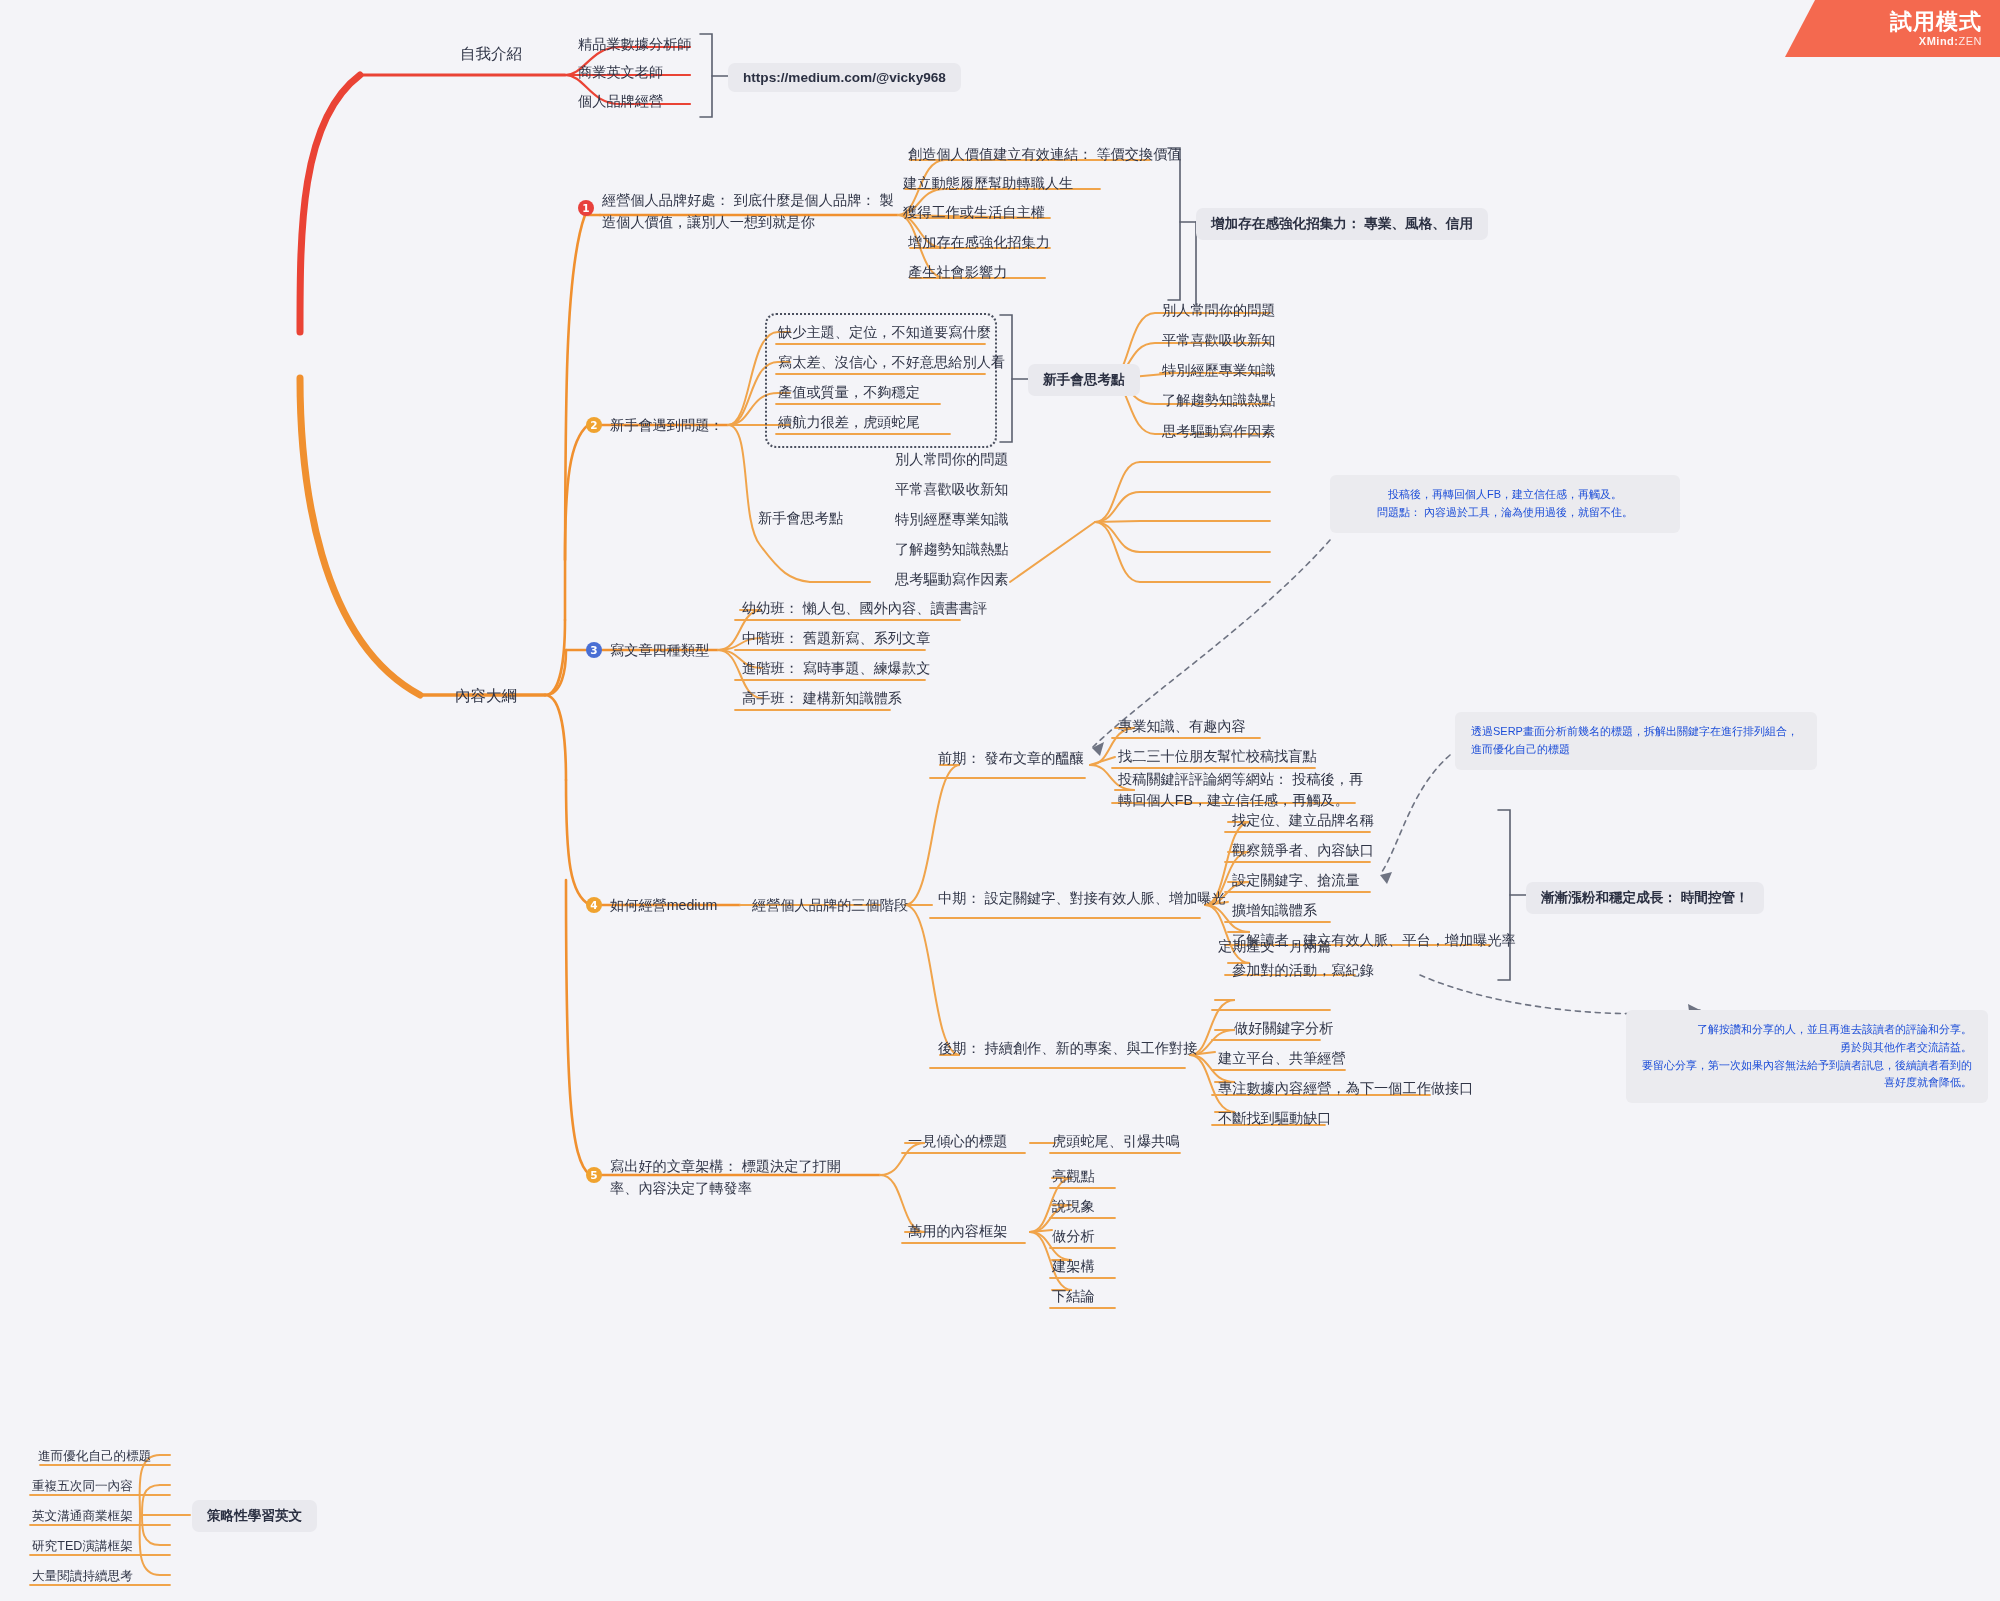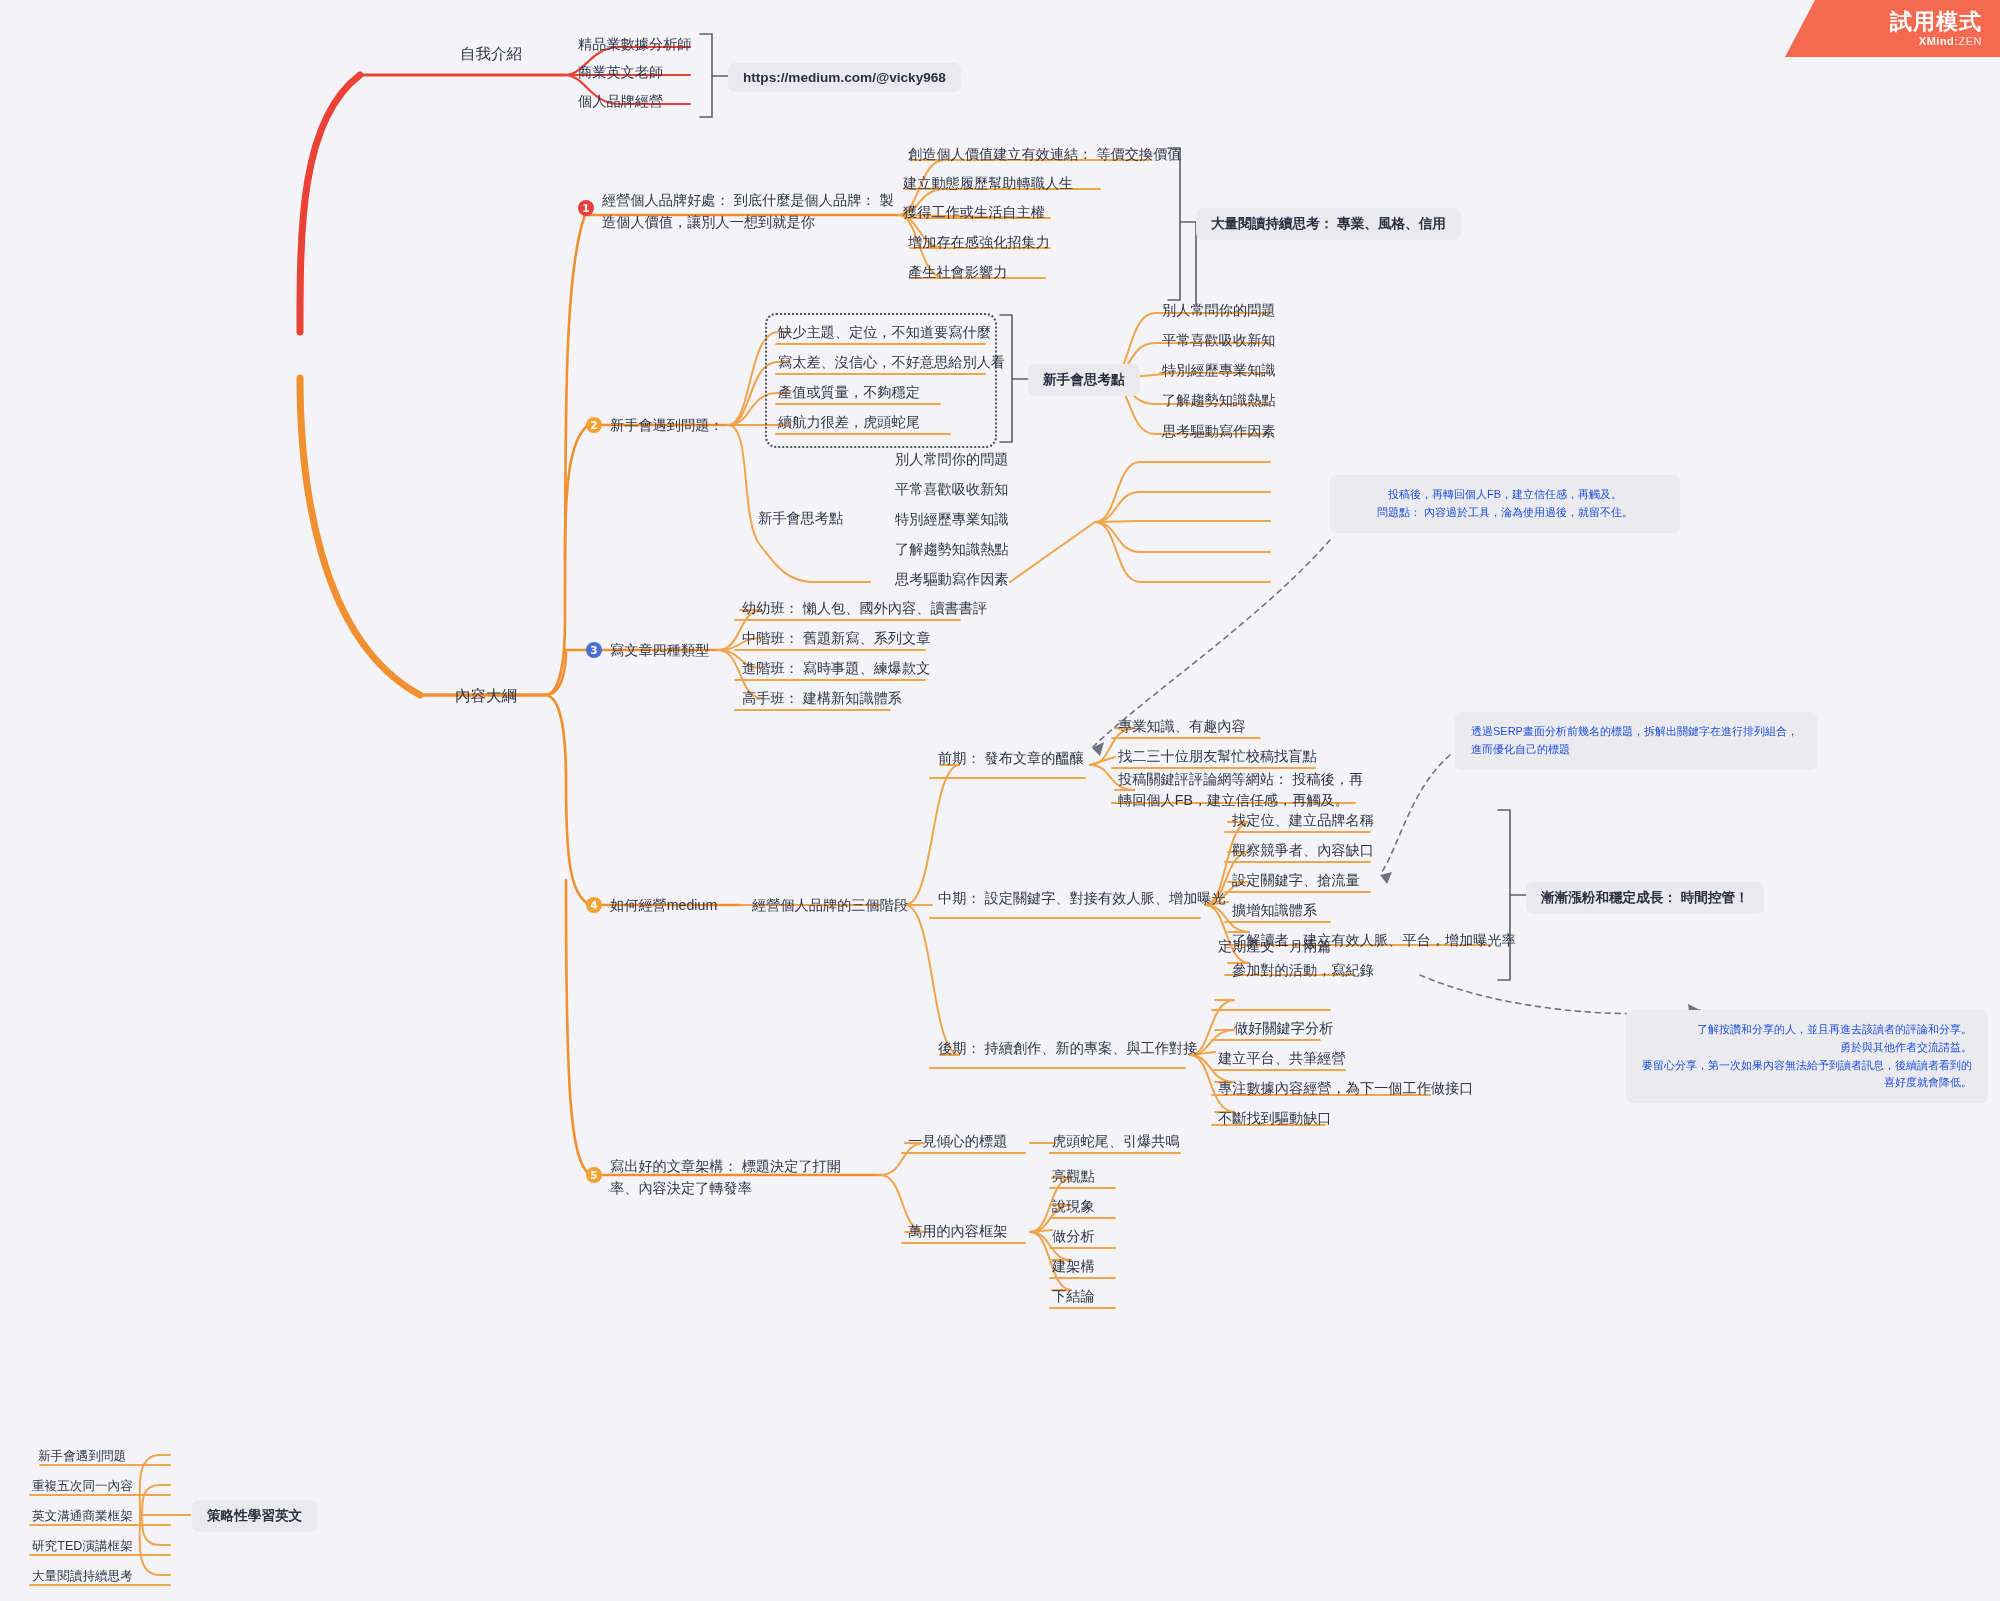--- a/index.html
+++ b/index.html
@@ -279,21 +279,21 @@
 
   <div class="node lvl1" style="left:455px;top:684px;font-weight:400;">內容大綱</div>
 
   <div class="marker m-red" style="left:578px;top:200px;">1</div>
   <div class="node wrap" style="left:602px;top:189px;width:300px;line-height:1.55;">經營個人品牌好處： 到底什麼是個人品牌： 製造個人價值，讓別人一想到就是你</div>
   <div class="node" style="left:908px;top:144px;">創造個人價值建立有效連結： 等價交換價值</div>
   <div class="node" style="left:903px;top:173px;">建立動態履歷幫助轉職人生</div>
   <div class="node" style="left:903px;top:202px;">獲得工作或生活自主權</div>
   <div class="node" style="left:908px;top:232px;">增加存在感強化招集力</div>
   <div class="node" style="left:908px;top:262px;">產生社會影響力</div>
-  <div class="pill" style="left:1196px;top:208px;">大量閱讀持續思考： 專業、風格、信用</div>
+  <div class="pill" style="left:1196px;top:208px;">增加存在感強化招集力： 專業、風格、信用</div>
 
   <div class="marker m-orange" style="left:586px;top:417px;">2</div>
   <div class="node" style="left:610px;top:415px;">新手會遇到問題：</div>
 
   <div class="dashbox" style="left:765px;top:313px;width:228px;height:131px;"></div>
   <div class="node" style="left:778px;top:322px;">缺少主題、定位，不知道要寫什麼</div>
   <div class="node" style="left:778px;top:352px;">寫太差、沒信心，不好意思給別人看</div>
   <div class="node" style="left:778px;top:382px;">產值或質量，不夠穩定</div>
   <div class="node" style="left:778px;top:412px;">續航力很差，虎頭蛇尾</div>
 
@@ -354,20 +354,20 @@
   <div class="node" style="left:1052px;top:1256px;">建架構</div>
   <div class="node" style="left:1052px;top:1286px;">下結論</div>
 
   <div class="callout" style="left:1330px;top:475px;width:318px;white-space:pre-line;">投稿後，再轉回個人FB，建立信任感，再觸及。
 問題點： 內容過於工具，淪為使用過後，就留不住。</div>
   <div class="callout" style="left:1455px;top:712px;width:330px;text-align:left;white-space:pre-line;">透過SERP畫面分析前幾名的標題，拆解出關鍵字在進行排列組合，進而優化自己的標題</div>
   <div class="callout" style="left:1626px;top:1010px;width:330px;text-align:right;white-space:pre-line;">了解按讚和分享的人，並且再進去該讀者的評論和分享。
 勇於與其他作者交流請益。
 要留心分享，第一次如果內容無法給予到讀者訊息，後續讀者看到的喜好度就會降低。</div>
 
-  <div class="llitem" style="left:38px;top:1448px;">新手會遇到問題</div>
+  <div class="llitem" style="left:38px;top:1448px;">進而優化自己的標題</div>
   <div class="llitem" style="left:32px;top:1478px;">重複五次同一內容</div>
   <div class="llitem" style="left:32px;top:1508px;">英文溝通商業框架</div>
   <div class="llitem" style="left:32px;top:1538px;">研究TED演講框架</div>
   <div class="llitem" style="left:32px;top:1568px;">大量閱讀持續思考</div>
   <div class="pill" style="left:192px;top:1500px;">策略性學習英文</div>
 
 </div>
 
 </body></html>

